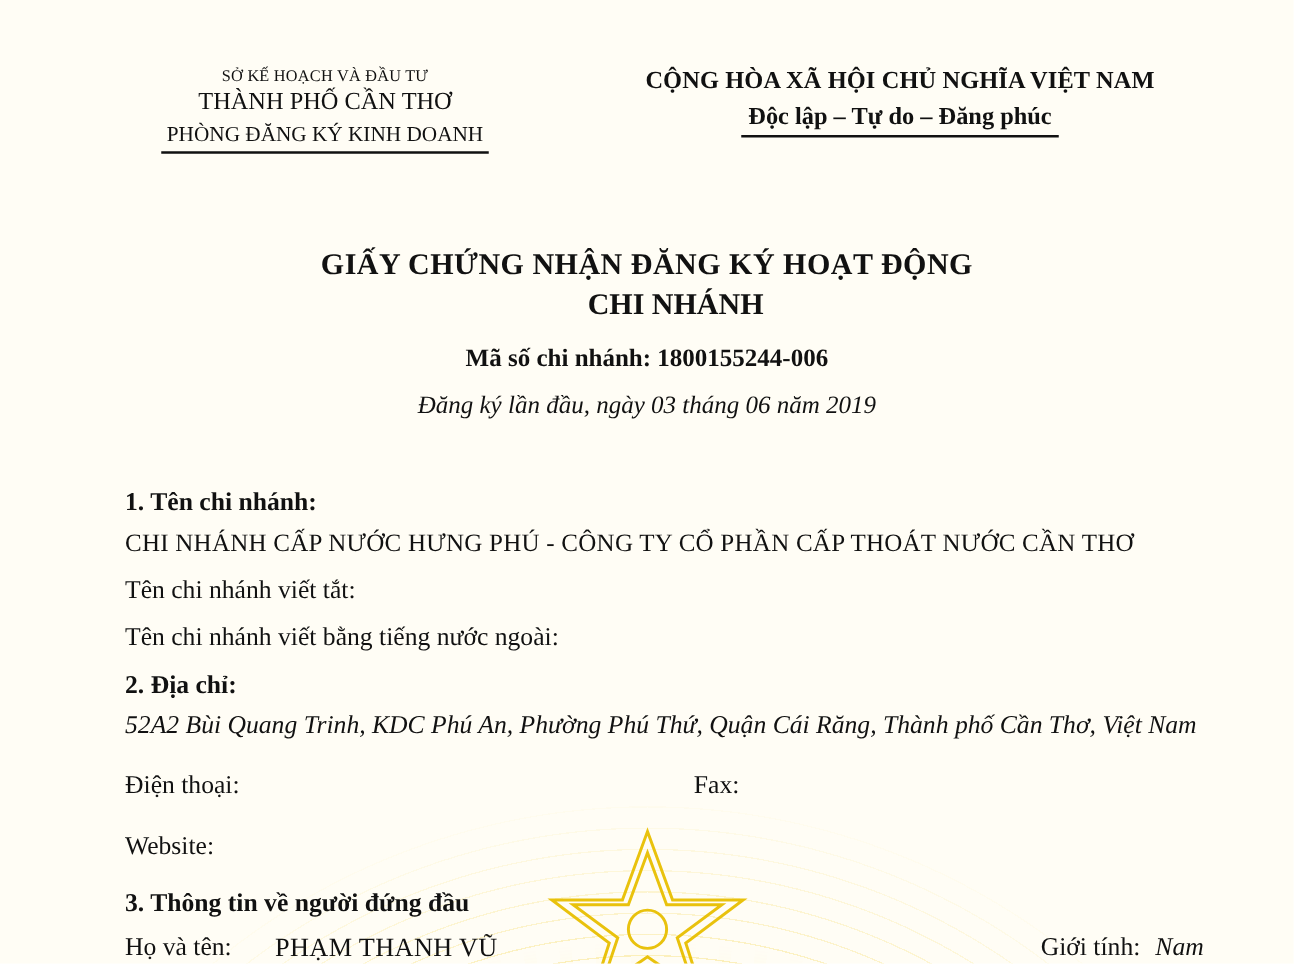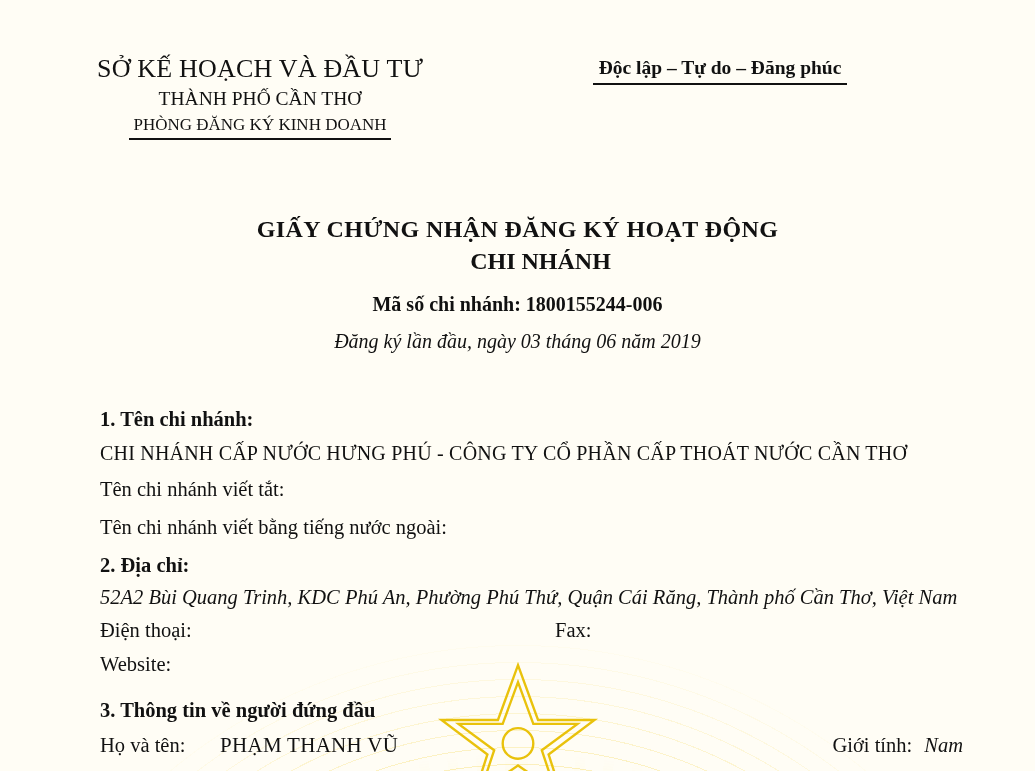--- a/index.html
+++ b/index.html
@@ -88,21 +88,21 @@
     line-height: 1.32;
   }
   .hdr-left {
     width: 360px;
   }
   .hdr-right {
     width: 470px;
     margin-right: 10px;
   }
   .hdr-line1 {
-    font-size: 26px;
+    font-size: 13px;
     letter-spacing: 0.2px;
   }
   .hdr-line2 {
     font-size: 19.5px;
   }
   .hdr-line3 {
     font-size: 17px;
     font-weight: normal;
     display: inline-block;
     border-bottom: 2px solid #111;
@@ -169,21 +169,21 @@
     margin-top: 9px;
   }
   .addr {
     font-style: italic;
     font-size: 20.5px;
     margin-top: 4px;
     line-height: 1.3;
   }
   .two-col {
     display: flex;
-    margin-top: 5px;
+    margin-top: 20px;
   }
   .col-a { width: 455px; }
   .col-b { width: auto; }
   .person-row {
     display: flex;
     margin-top: 6px;
   }
   .person-label { width: 120px; }
   .person-name {
     font-size: 21px;
@@ -250,20 +250,21 @@
 
   <div class="content">
 
     <div class="header">
       <div class="hdr-left">
         <div class="hdr-line1">SỞ KẾ HOẠCH VÀ ĐẦU TƯ</div>
         <div class="hdr-line2">THÀNH PHỐ CẦN THƠ</div>
         <div class="hdr-line3">PHÒNG ĐĂNG KÝ KINH DOANH</div>
       </div>
       <div class="hdr-right">
+        <div class="hdr-r1">CỘNG HÒA XÃ HỘI CHỦ NGHĨA VIỆT NAM</div>
         <div class="hdr-r2">Độc lập – Tự do – Đăng phúc</div>
       </div>
     </div>
 
     <div class="title-block">
       <div class="title-main">GIẤY CHỨNG NHẬN ĐĂNG KÝ HOẠT ĐỘNG</div>
       <div class="title-sub">CHI NHÁNH</div>
       <div class="code-line">Mã số chi nhánh: 1800155244-006</div>
       <div class="first-reg">Đăng ký lần đầu, ngày 03 tháng 06 năm 2019</div>
     </div>

